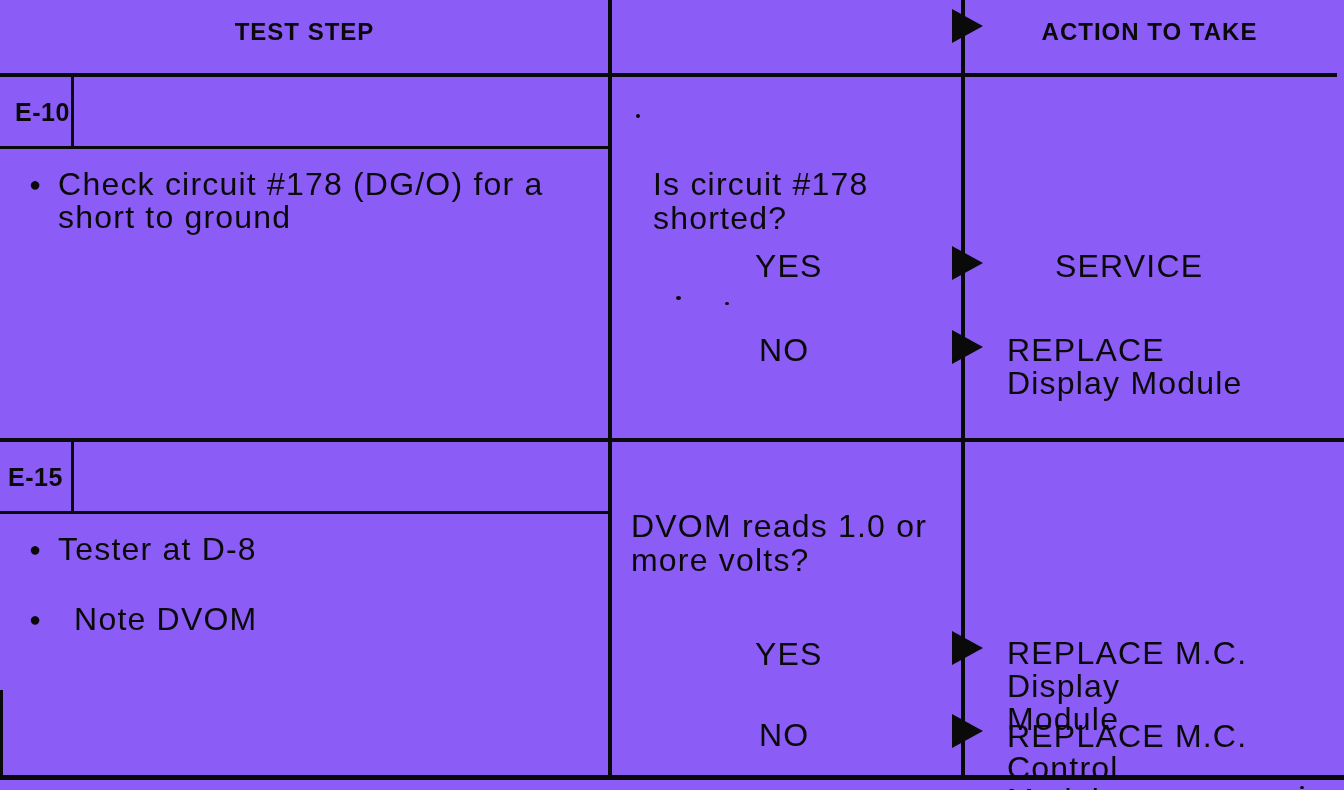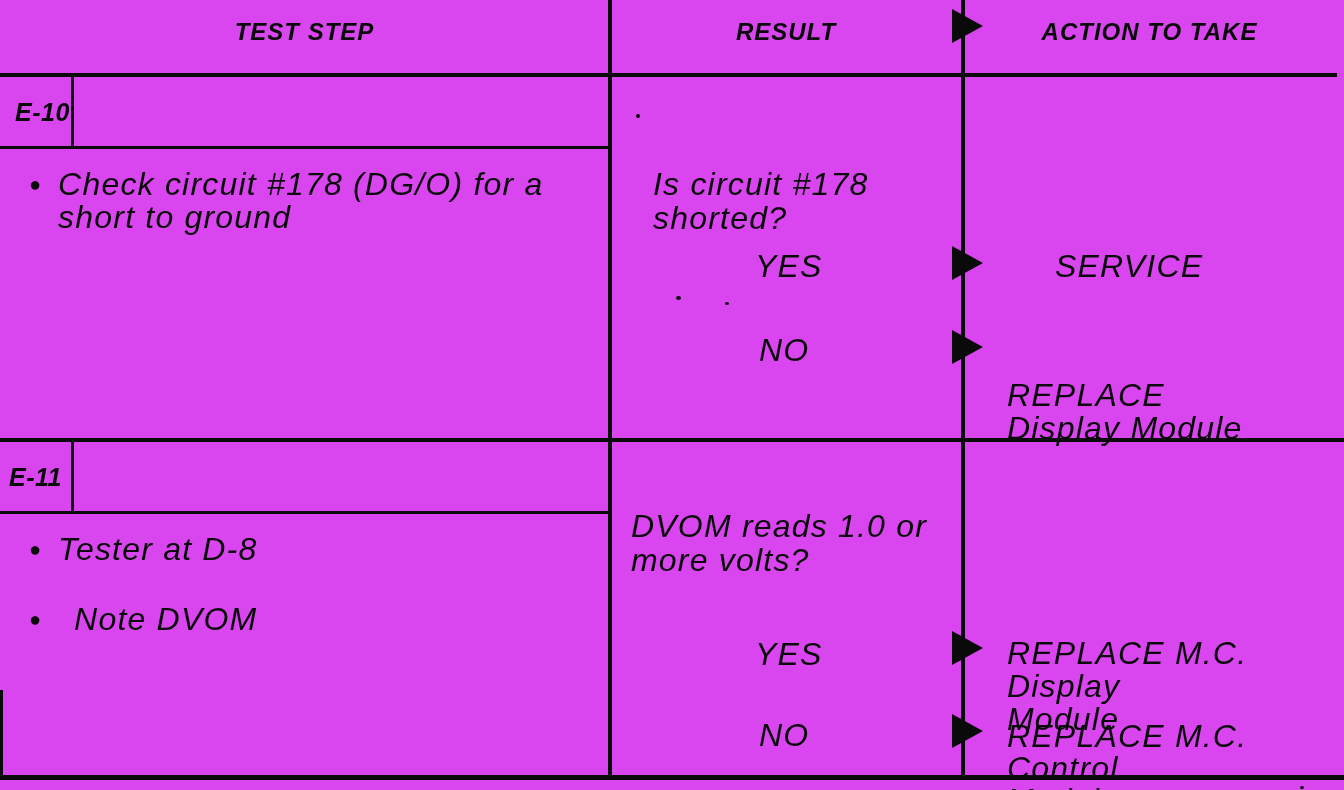--- a/index.html
+++ b/index.html
@@ -1,24 +1,23 @@
 <!DOCTYPE html>
 <html><head>
 <meta charset="utf-8">
 <style>
   html, body { margin: 0; padding: 0; background: #ffffff; }
   #page {
     position: relative;
     width: 1344px;
     height: 790px;
-    background: #d946ef;
+    background: #8b5cf6;
     overflow: hidden;
     font-family: "Liberation Sans", sans-serif;
     color: #0a0a0a;
-    font-style: italic;
   }
   .txt {
     position: absolute;
     font-size: 32px;
     line-height: 33px;
     letter-spacing: 1.2px;
     white-space: pre-line;
     color: #0a0a0a;
   }
   .hdr {
@@ -75,45 +74,44 @@
   <div class="line" style="left:71px; top:440px; width:3px; height:74px;"></div>
   <div class="line" style="left:0; top:775px; width:1344px; height:5px;"></div>
   <div class="line" style="left:0; top:690px; width:3px; height:88px;"></div>
 
   <div class="speck" style="left:636px; top:114px; width:4px; height:4px;"></div>
   <div class="speck" style="left:676px; top:296px; width:5px; height:4px;"></div>
   <div class="speck" style="left:725px; top:302px; width:4px; height:3px;"></div>
   <div class="speck" style="left:1300px; top:786px; width:4px; height:3px;"></div>
 
   <div class="txt hdr" style="left:0; top:15px; width:609px;">TEST STEP</div>
-  <div class="txt hdr" style="left:609px; top:15px; width:354px;">RESULT</div>
   <div class="arrow" style="left:952px; top:9px;"></div>
   <div class="txt hdr" style="left:963px; top:15px; width:373px;">ACTION TO TAKE</div>
 
   <div class="txt stepid" style="left:0; top:96px; width:85px;">E-10</div>
 
   <div class="bullet-row" style="left:29px; top:168px; width:560px;">
     <span class="bullet-glyph">●</span>
     <span class="txt" style="position:static;">Check circuit #178 (DG/O) for a
 short to ground</span>
   </div>
 
   <div class="txt q" style="left:653px; top:167px; width:320px;">Is circuit #178
 shorted?</div>
 
   <div class="txt" style="left:755px; top:250px;">YES</div>
   <div class="arrow" style="left:952px; top:246px;"></div>
   <div class="txt" style="left:1007px; top:250px; width:330px;margin-left:48px;">SERVICE</div>
 
   <div class="txt" style="left:759px; top:334px;">NO</div>
   <div class="arrow" style="left:952px; top:330px;"></div>
-  <div class="txt" style="left:1007px; top:334px; width:330px;margin-top:45px;">REPLACE
+  <div class="txt" style="left:1007px; top:334px; width:330px;">REPLACE
 Display Module</div>
 
-  <div class="txt stepid" style="left:0; top:461px; width:71px;">E-11</div>
+  <div class="txt stepid" style="left:0; top:461px; width:71px;">E-15</div>
 
   <div class="bullet-row" style="left:29px; top:533px; width:560px;">
     <span class="bullet-glyph">●</span>
     <span class="txt" style="position:static;">Tester at D-8</span>
   </div>
   <div class="bullet-row" style="left:29px; top:603px; width:560px;">
     <span class="bullet-glyph">●</span>
     <span class="txt" style="position:static;margin-left:16px;">Note DVOM</span>
   </div>
 

